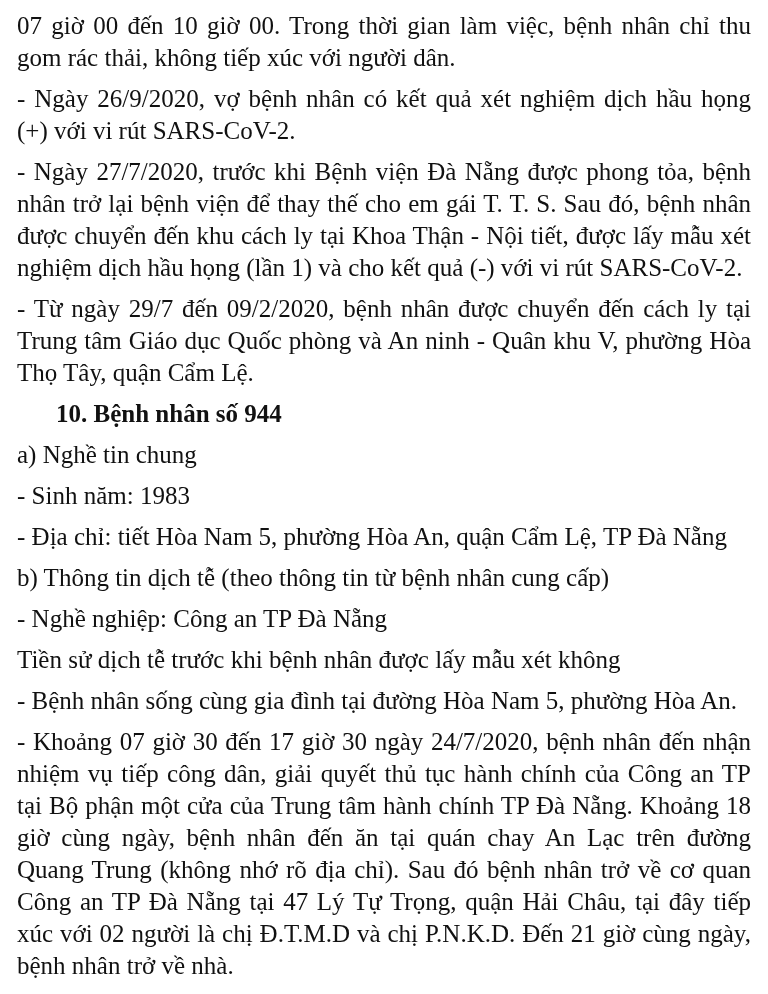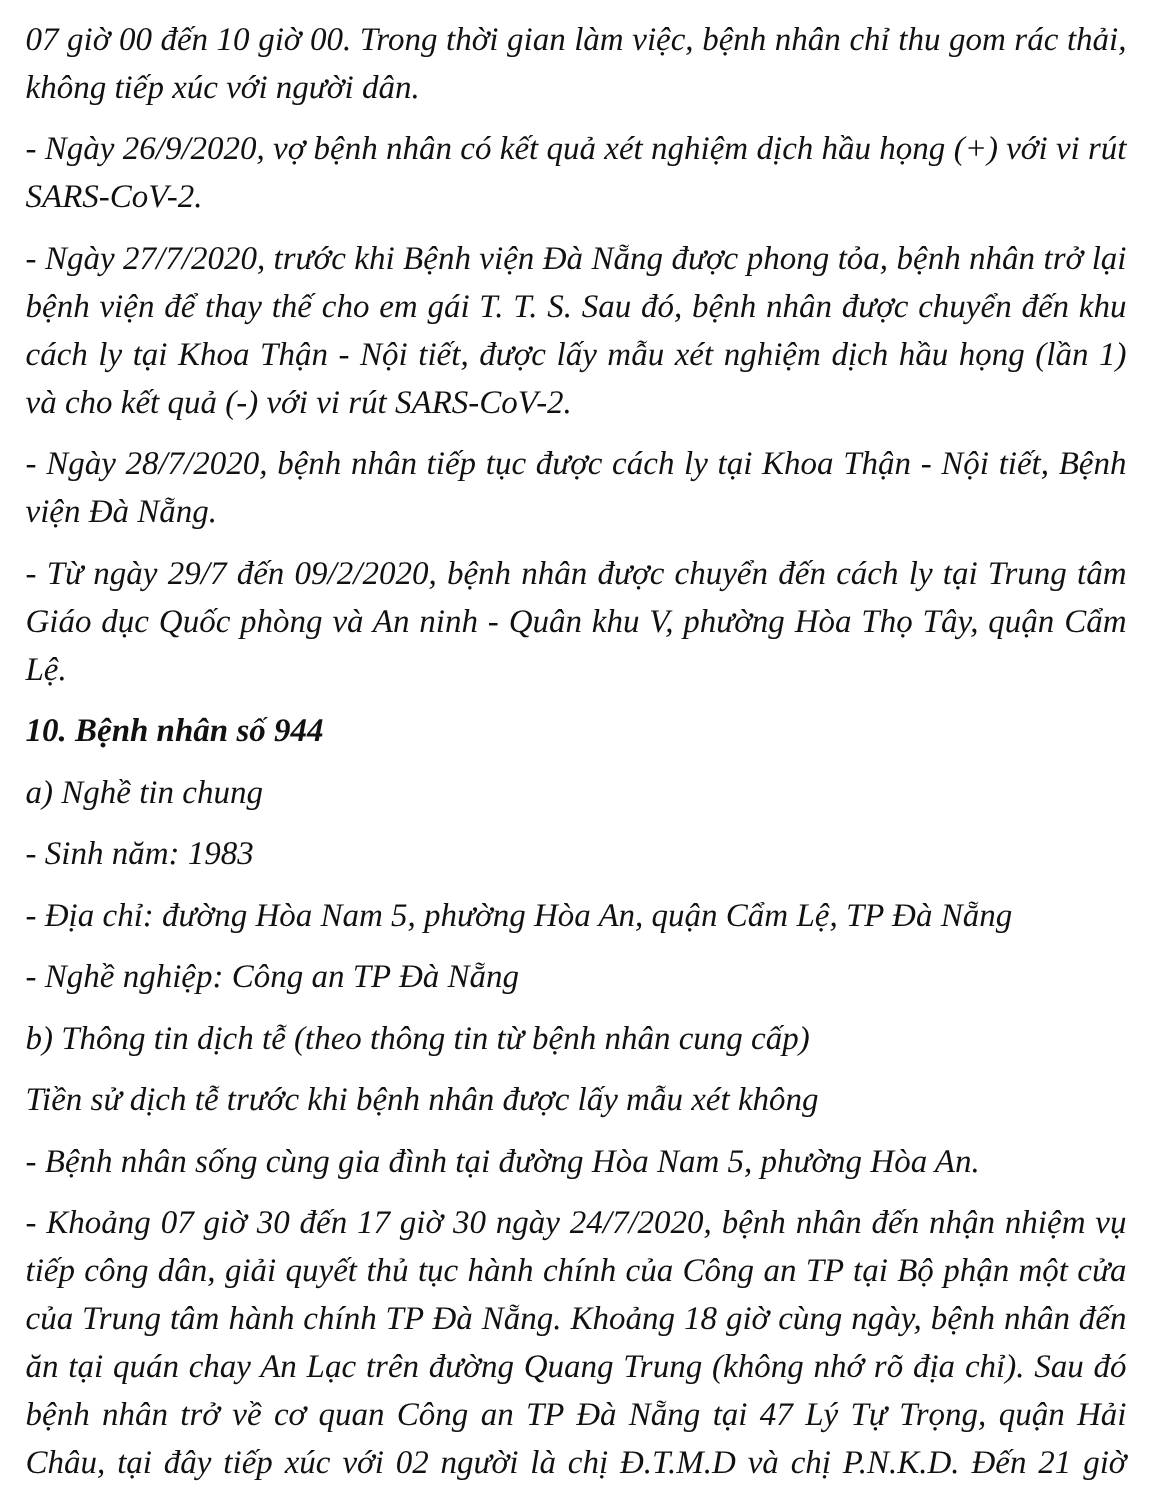--- a/index.html
+++ b/index.html
@@ -15,43 +15,42 @@
   .page {
     box-sizing: border-box;
     width: 768px;
     min-height: 994px;
     padding: 10px 17px 6px 17px;
     background: #ffffff;
   }
   p.para {
     margin: 0 0 9px 0;
     font-family: "Liberation Serif", "DejaVu Serif", serif;
-    font-size: 22px;
+    font-size: 25px;
     line-height: 32px;
     color: #111111;
     text-align: justify;
     text-justify: inter-word;
-    font-style: italic;
   }
   p.heading {
     font-weight: bold;
     text-align: left;
+    margin-left: 39px;
   }
 </style>
 </head>
 <body>
 
 <div class="page">
   <p class="para">07 giờ 00 đến 10 giờ 00. Trong thời gian làm việc, bệnh nhân chỉ thu gom rác thải, không tiếp xúc với người dân.</p>
   <p class="para">- Ngày 26/9/2020, vợ bệnh nhân có kết quả xét nghiệm dịch hầu họng (+) với vi rút SARS-CoV-2.</p>
   <p class="para">- Ngày 27/7/2020, trước khi Bệnh viện Đà Nẵng được phong tỏa, bệnh nhân trở lại bệnh viện để thay thế cho em gái T. T. S. Sau đó, bệnh nhân được chuyển đến khu cách ly tại Khoa Thận - Nội tiết, được lấy mẫu xét nghiệm dịch hầu họng (lần 1) và cho kết quả (-) với vi rút SARS-CoV-2.</p>
-  <p class="para">- Ngày 28/7/2020, bệnh nhân tiếp tục được cách ly tại Khoa Thận - Nội tiết, Bệnh viện Đà Nẵng.</p>
   <p class="para">- Từ ngày 29/7 đến 09/2/2020, bệnh nhân được chuyển đến cách ly tại Trung tâm Giáo dục Quốc phòng và An ninh - Quân khu V, phường Hòa Thọ Tây, quận Cẩm Lệ.</p>
   <p class="para heading">10. Bệnh nhân số 944</p>
   <p class="para">a) Nghề tin chung</p>
   <p class="para">- Sinh năm: 1983</p>
-  <p class="para">- Địa chỉ: đường Hòa Nam 5, phường Hòa An, quận Cẩm Lệ, TP Đà Nẵng</p>
+  <p class="para">- Địa chỉ: tiết Hòa Nam 5, phường Hòa An, quận Cẩm Lệ, TP Đà Nẵng</p>
+  <p class="para">b) Thông tin dịch tễ (theo thông tin từ bệnh nhân cung cấp)</p>
   <p class="para">- Nghề nghiệp: Công an TP Đà Nẵng</p>
-  <p class="para">b) Thông tin dịch tễ (theo thông tin từ bệnh nhân cung cấp)</p>
   <p class="para">Tiền sử dịch tễ trước khi bệnh nhân được lấy mẫu xét không</p>
   <p class="para">- Bệnh nhân sống cùng gia đình tại đường Hòa Nam 5, phường Hòa An.</p>
   <p class="para">- Khoảng 07 giờ 30 đến 17 giờ 30 ngày 24/7/2020, bệnh nhân đến nhận nhiệm vụ tiếp công dân, giải quyết thủ tục hành chính của Công an TP tại Bộ phận một cửa của Trung tâm hành chính TP Đà Nẵng. Khoảng 18 giờ cùng ngày, bệnh nhân đến ăn tại quán chay An Lạc trên đường Quang Trung (không nhớ rõ địa chỉ). Sau đó bệnh nhân trở về cơ quan Công an TP Đà Nẵng tại 47 Lý Tự Trọng, quận Hải Châu, tại đây tiếp xúc với 02 người là chị Đ.T.M.D và chị P.N.K.D. Đến 21 giờ cùng ngày, bệnh nhân trở về nhà.</p>
 </div>
 
 </body></html>

